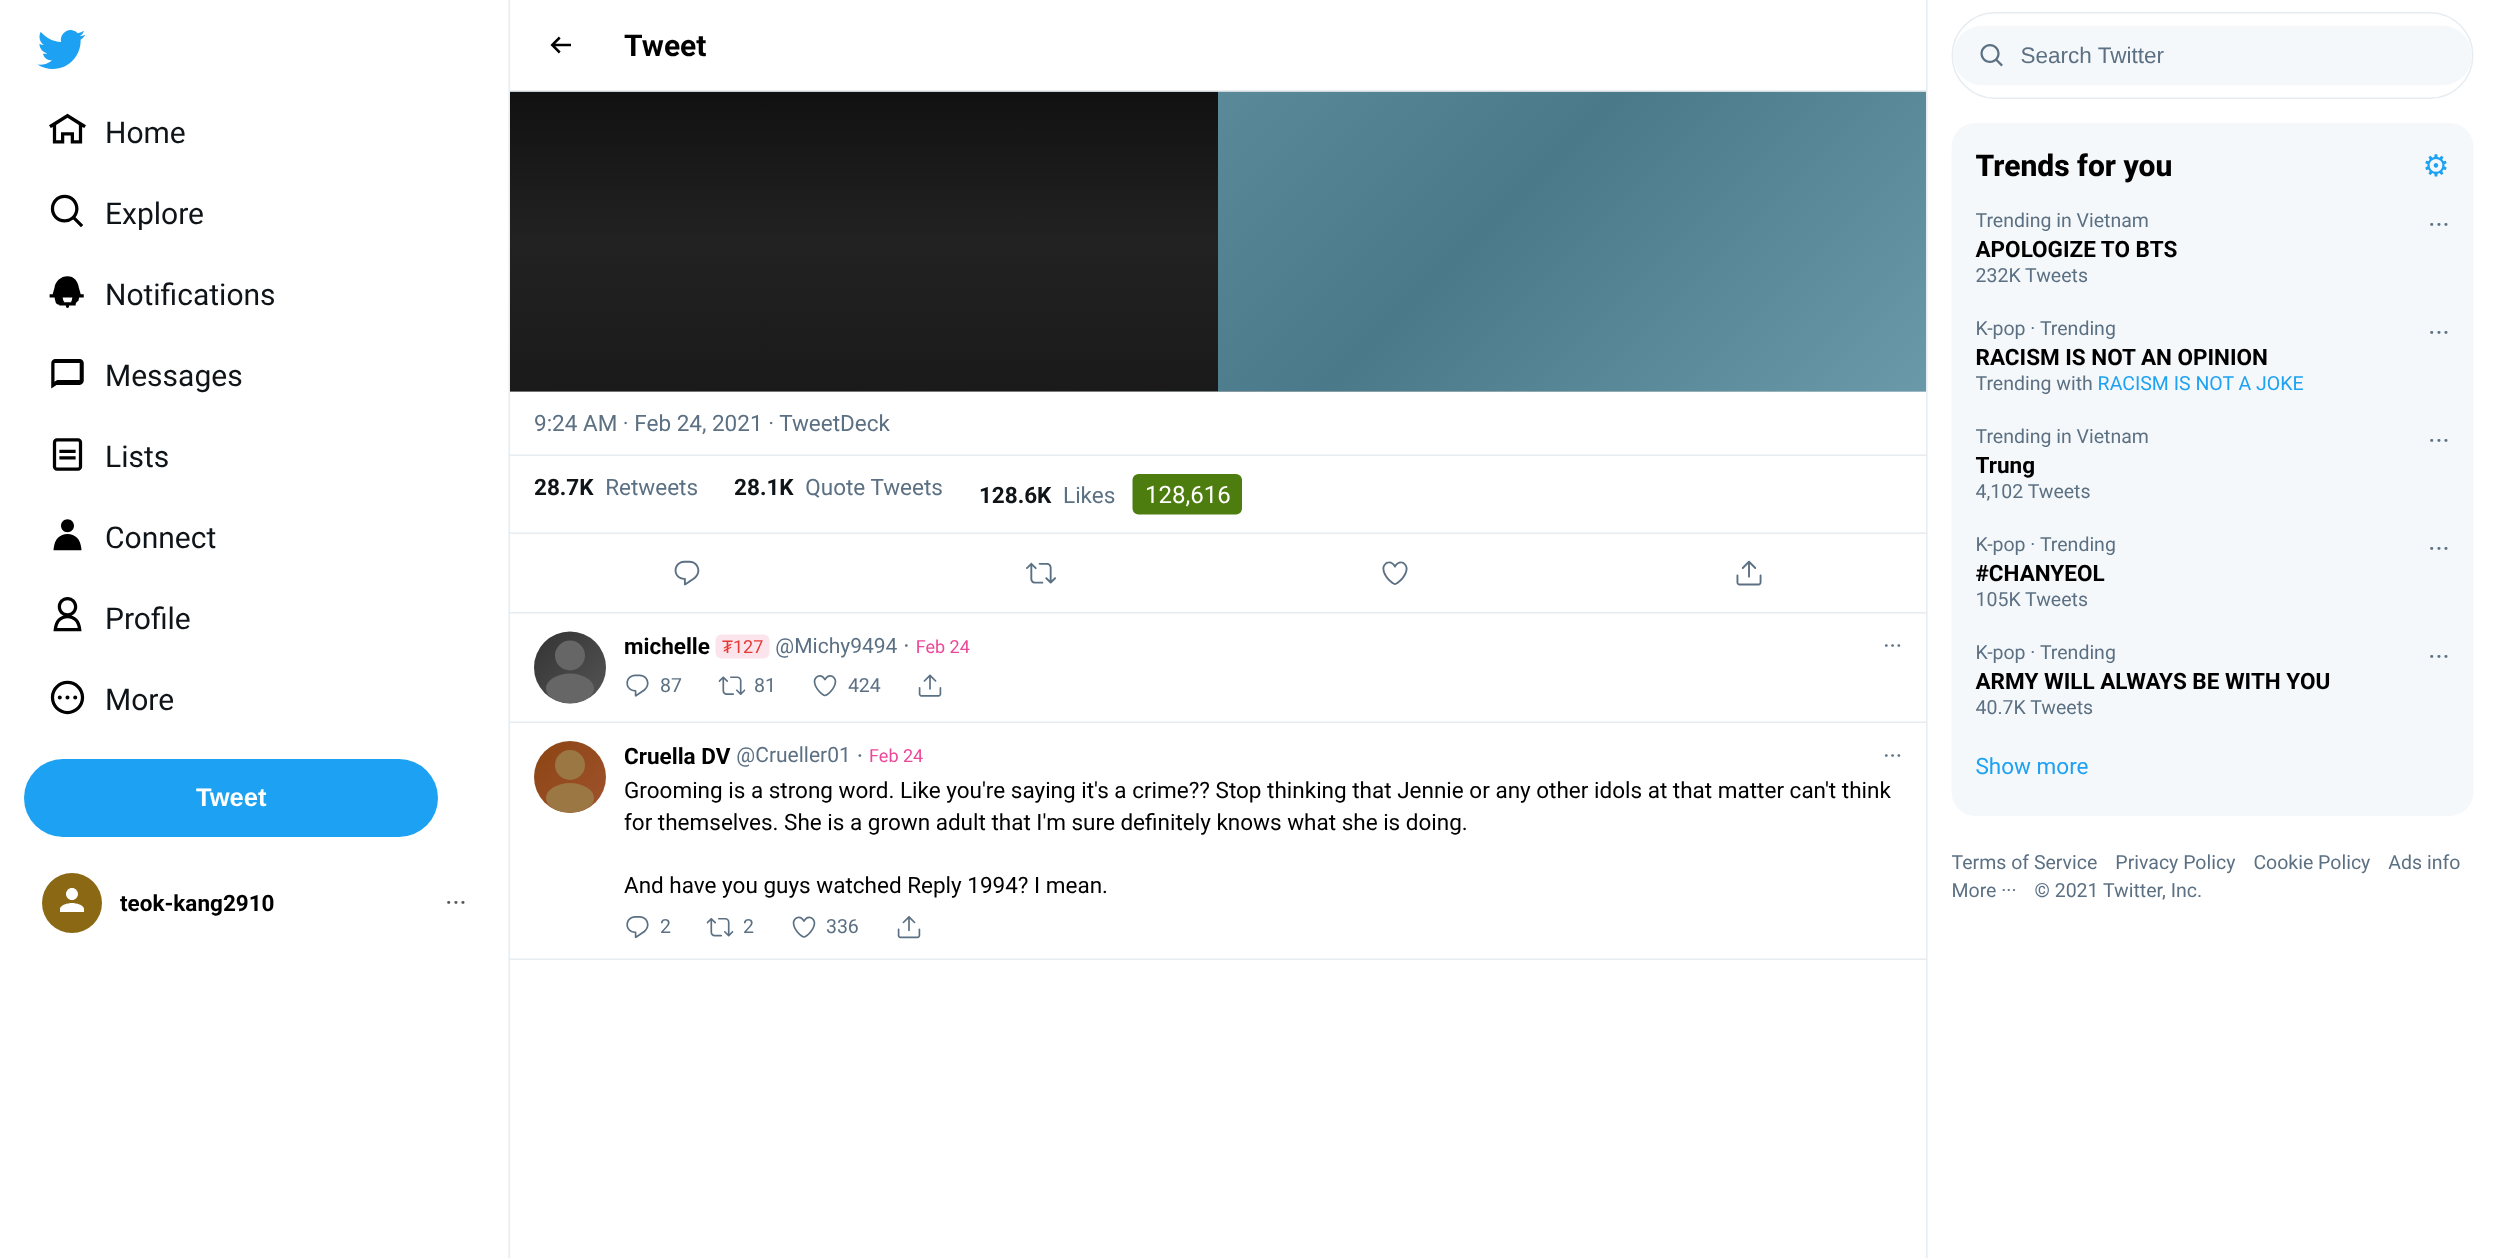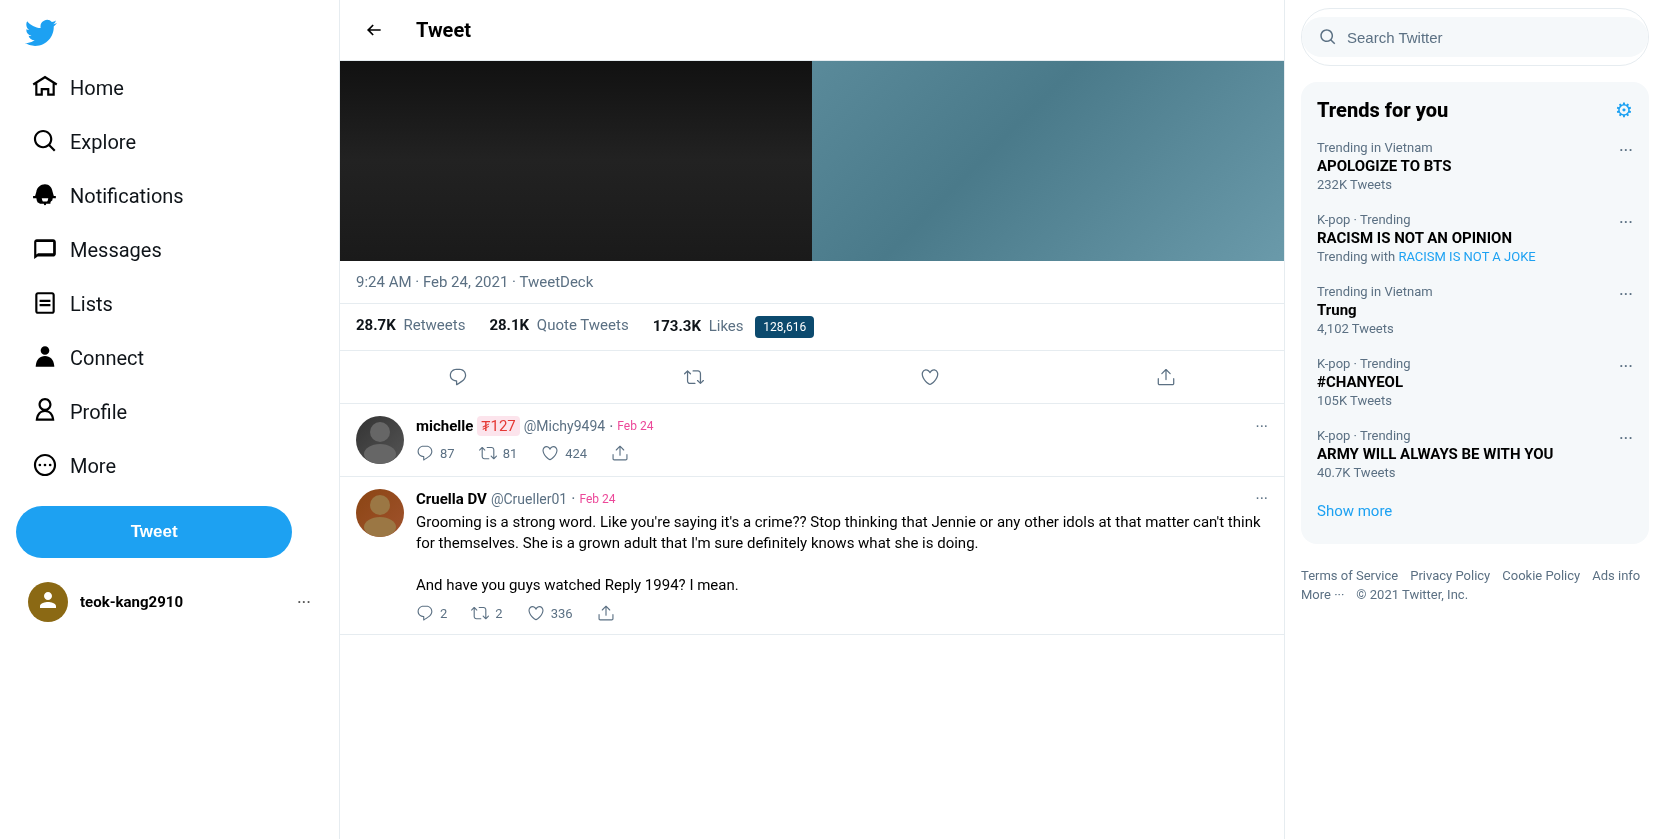--- a/index.html
+++ b/index.html
@@ -129,23 +129,23 @@
     .action-btn {
       display: flex; align-items: center; justify-content: center;
       padding: 12px;
       border-radius: 50%;
       cursor: pointer;
       color: #5b7083;
     }
     .action-btn svg { width: 20px; height: 20px; fill: currentColor; }
 
     .like-tooltip {
-      background: #0c4a6e;
+      background: #4d7c0f;
       color: #fff;
-      font-size: 12px;
+      font-size: 16px;
       padding: 4px 8px;
       border-radius: 4px;
       position: relative;
       display: inline-block;
     }
 
     
     .reply-item {
       display: flex;
       padding: 12px 16px;
@@ -160,21 +160,21 @@
     }
     .reply-avatar-1 { background: linear-gradient(135deg, #333 0%, #555 100%); }
     .reply-avatar-2 { background: linear-gradient(135deg, #8b4513 0%, #a0522d 100%); }
     .reply-body { flex: 1; }
     .reply-header {
       display: flex; align-items: center; justify-content: space-between;
       margin-bottom: 2px;
     }
     .reply-user-info { display: flex; align-items: center; gap: 4px; flex-wrap: wrap; }
     .reply-name { font-weight: 700; font-size: 15px; }
-    .reply-badge { font-size: 15px; color: #e53935; background: #fce4ec; padding: 1px 4px; border-radius: 4px; }
+    .reply-badge { font-size: 12px; color: #e53935; background: #fce4ec; padding: 1px 4px; border-radius: 4px; }
     .reply-handle { color: #5b7083; font-size: 14px; }
     .reply-dot { color: #5b7083; }
     .reply-date { color: #ec4899; font-size: 12px; }
     .reply-more { color: #5b7083; cursor: pointer; }
     .reply-text { font-size: 15px; line-height: 1.4; margin-top: 4px; }
     .reply-actions {
       display: flex; gap: 24px; margin-top: 8px;
     }
     .reply-action {
       display: flex; align-items: center; gap: 6px;
@@ -371,21 +371,21 @@
   <div class="tweet-stats">
     <span class="stat-item">
       <span class="stat-num">28.7K</span>
       <span class="stat-label">Retweets</span>
     </span>
     <span class="stat-item">
       <span class="stat-num">28.1K</span>
       <span class="stat-label">Quote Tweets</span>
     </span>
     <span class="stat-item" style="position:relative;">
-      <span class="stat-num">173.3K</span>
+      <span class="stat-num">128.6K</span>
       <span class="stat-label">Likes</span>
       <span class="like-tooltip" style="margin-left:8px;">128,616</span>
     </span>
   </div>
 
   <div class="tweet-actions">
     <div class="action-btn">
       <svg viewBox="0 0 24 24">
           <path d="M14.046 2.242l-4.148-.01h-.002c-4.374 0-7.8 3.427-7.8 7.802 0 4.098 3.186 7.206 7.465 7.37v3.828c0 .108.044.286.12.403.142.225.384.347.632.347.138 0 .277-.038.402-.118.264-.168 6.473-4.14 8.088-5.506 1.902-1.61 3.04-3.97 3.043-6.312v-.017c-.006-4.367-3.43-7.787-7.8-7.788zm3.787 12.972c-1.134.96-4.862 3.405-6.772 4.643V16.67c0-.414-.335-.75-.75-.75h-.396c-3.66 0-6.318-2.476-6.318-5.886 0-3.534 2.768-6.302 6.3-6.302l4.147.01h.002c3.532 0 6.3 2.766 6.302 6.296-.003 1.91-.942 3.844-2.514 5.176z"></path>
         </svg>

